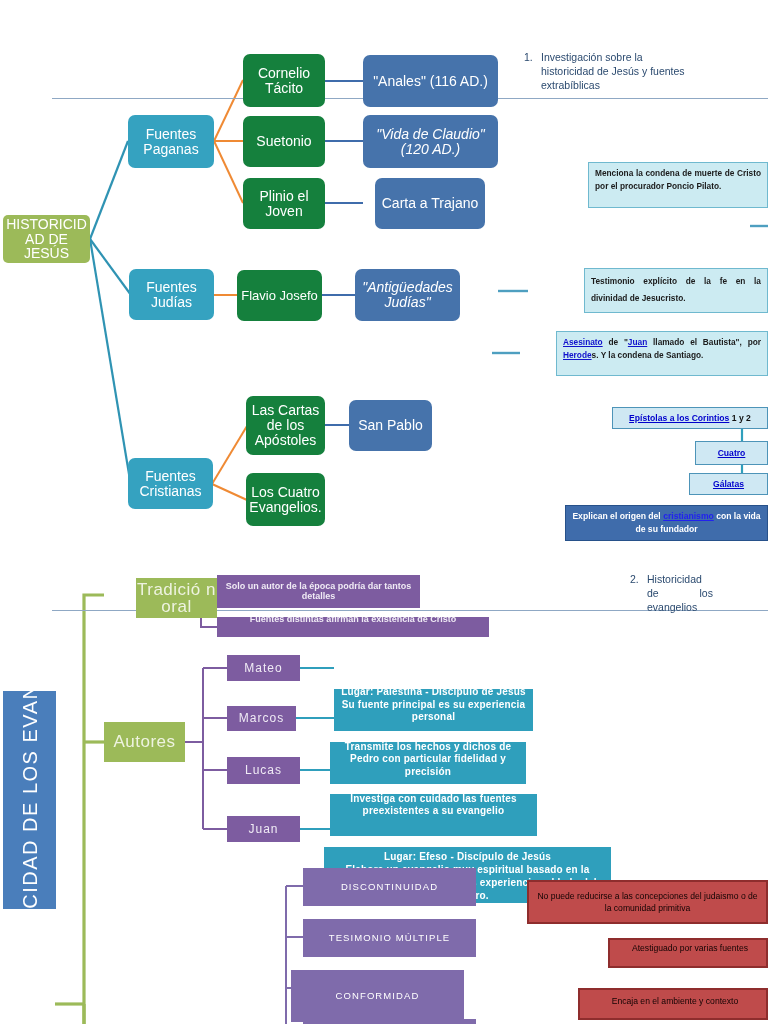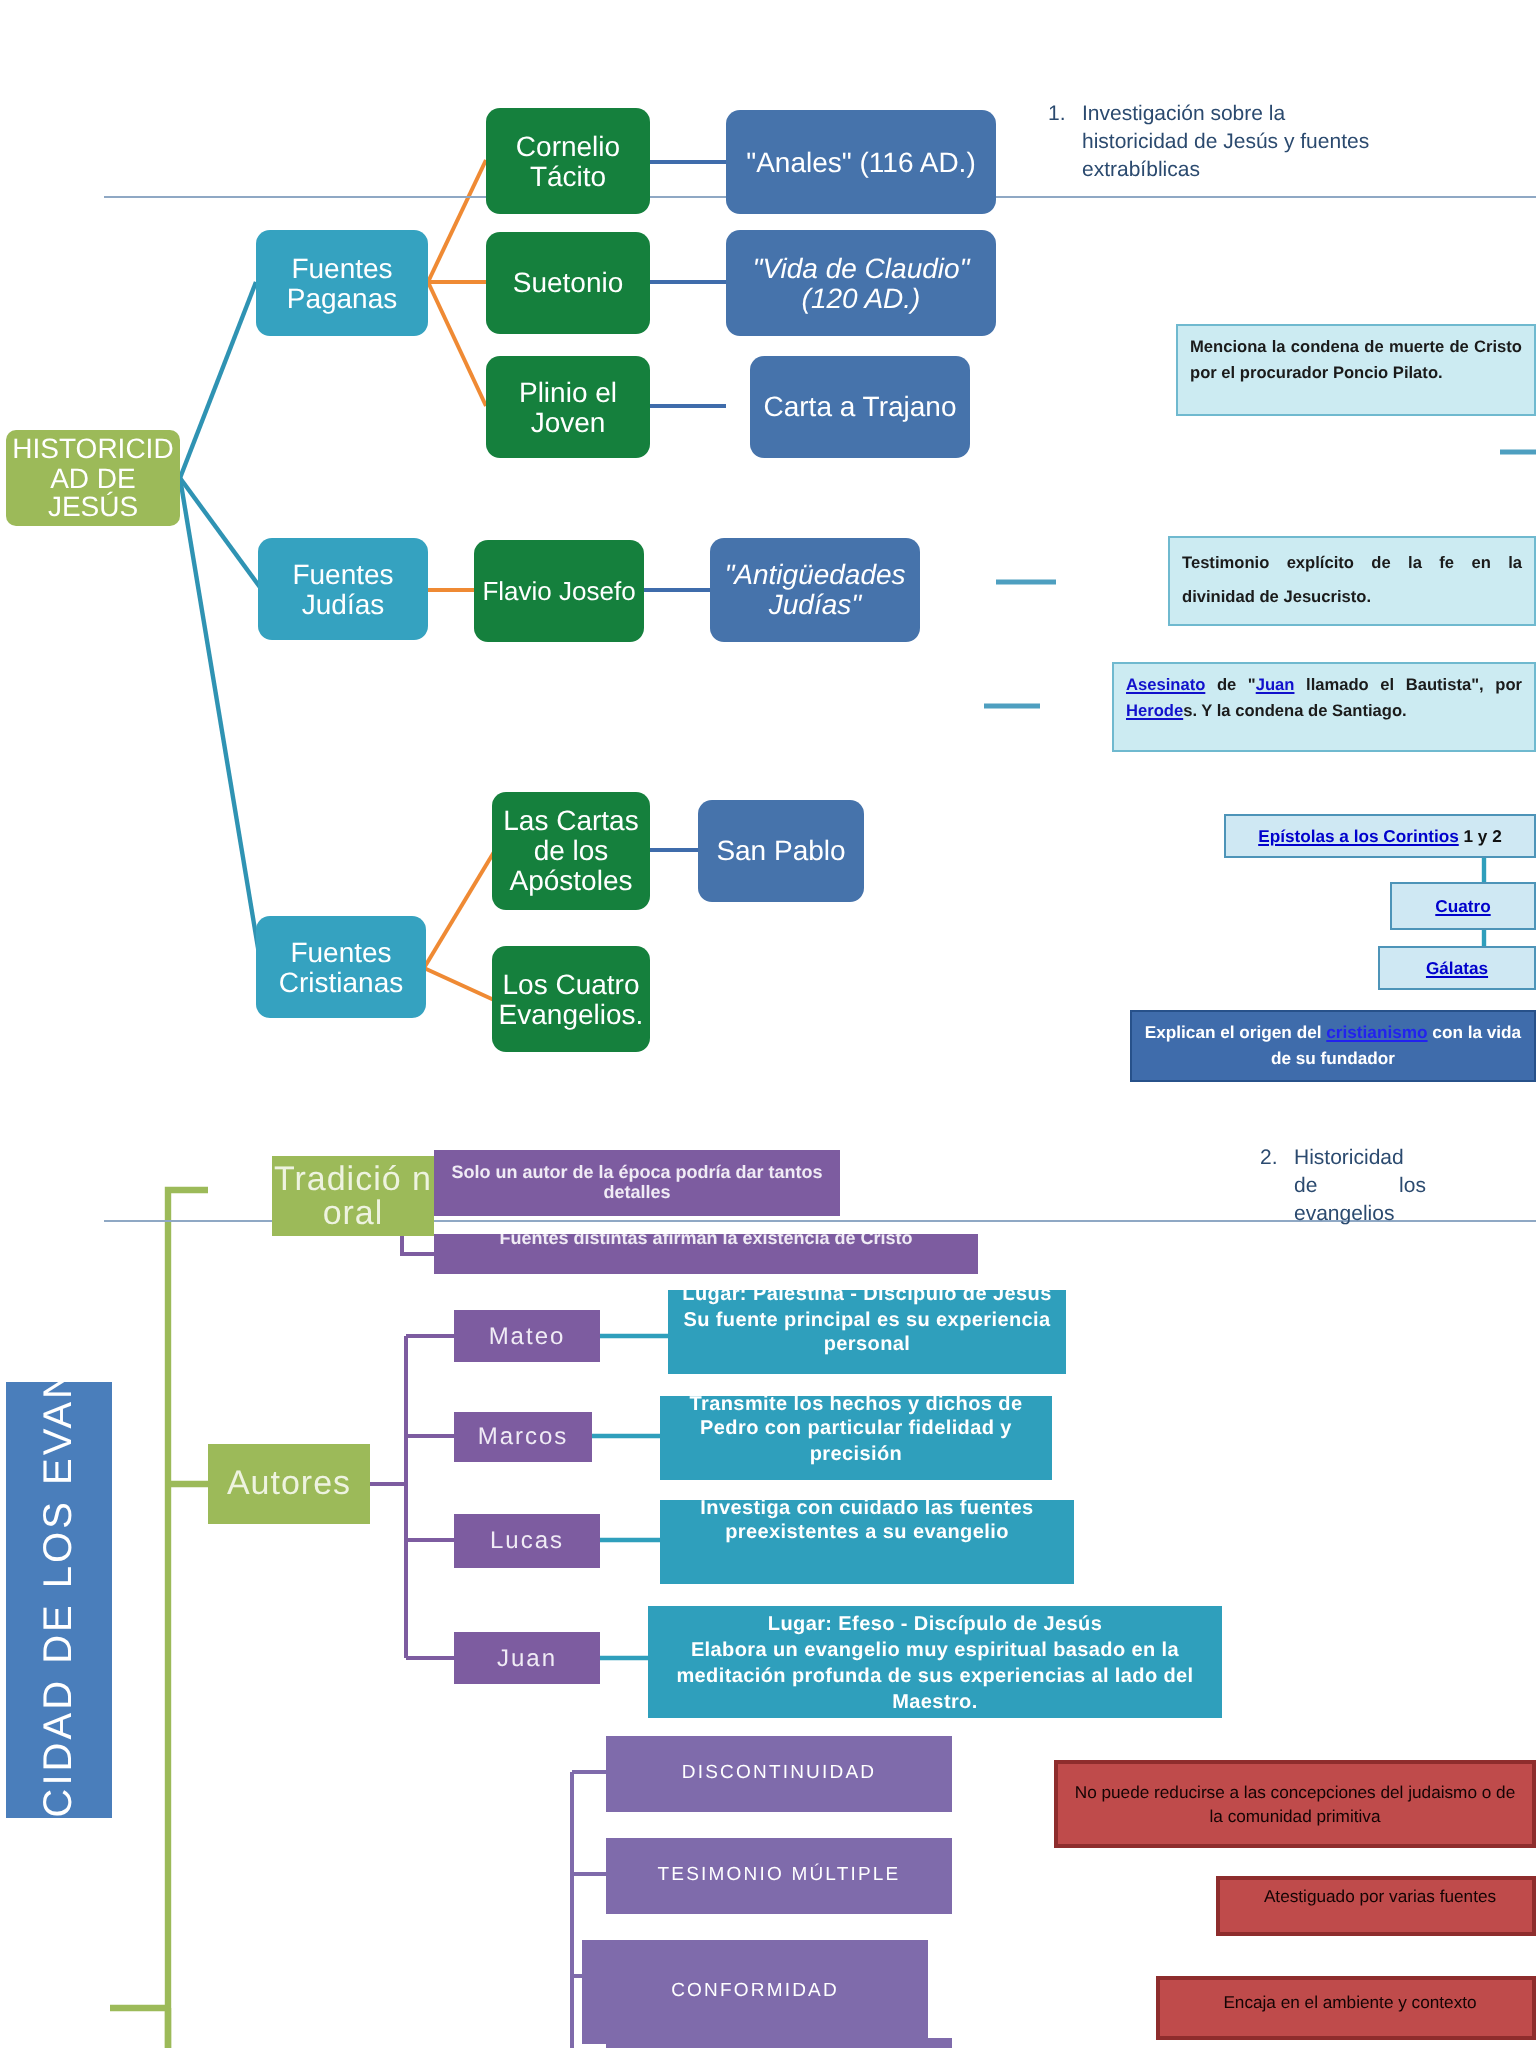--- a/index.html
+++ b/index.html
@@ -39,21 +39,21 @@
            border:1px solid #27518a;color:#ffffff;font-size:8.6px;font-weight:bold;
            display:flex;align-items:center;justify-content:center;text-align:center;
            line-height:1.5;padding:2px 6px;}
   .darkbox a{color:#2222ee;text-decoration:underline;}
 
   
   .g2-green{background:#9cba59;color:#eef3e0;font-size:17px;letter-spacing:.5px;}
   .g2-purple{background:#7d5ca0;color:#f0ebf5;font-size:12px;letter-spacing:1px;}
   .g2-purple.small{font-size:9px;font-weight:bold;letter-spacing:0;}
   .g2-teal{background:#2f9fbc;color:#ffffff;font-size:10px;font-weight:bold;
-           letter-spacing:.2px;line-height:1.25;}
+           letter-spacing:.2px;line-height:1.25;margin-top:44px;}
   .g2-plum{background:#7f6bab;color:#ffffff;font-size:9.5px;letter-spacing:1.1px;}
   .g2-red{background:#bf4b4b;border:2px solid #8e2d2d;color:#140404;font-size:8.6px;
           line-height:1.45;}
   .vtitle{position:absolute;background:#4a7ebb;color:#ffffff;}
   .vtitle span{position:absolute;left:50%;top:50%;white-space:nowrap;
         transform:translate(-50%,-50%) rotate(-90deg);font-size:20px;
         letter-spacing:1.5px;}
   .clip{position:absolute;overflow:hidden;}
   .clip .inner{position:absolute;left:0;width:100%;text-align:center;}
 </style>

